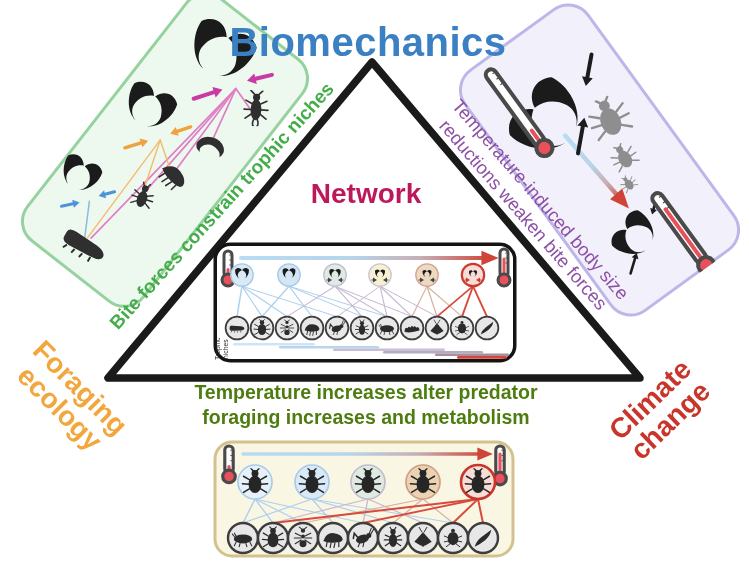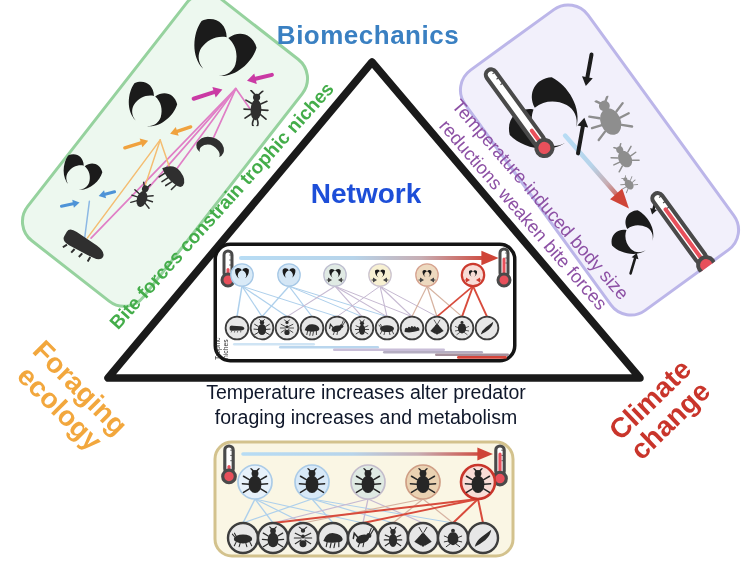--- a/index.html
+++ b/index.html
@@ -4,21 +4,21 @@
 <style>
   html,body{margin:0;padding:0;background:#fff;}
   .stage{position:relative;width:749px;height:565px;overflow:hidden;background:#fff;
          font-family:"Liberation Sans","DejaVu Sans",sans-serif;}
   .panel{position:absolute;border:3px solid;border-radius:26px;box-sizing:border-box;}
   #panel-green{left:90px;top:-5px;width:150px;height:310px;transform:rotate(38deg);}
   #panel-purple{left:522px;top:10px;width:155px;height:300px;transform:rotate(-36deg);}
   .panel svg{position:absolute;left:-3px;top:-3px;}
   #triangle{position:absolute;left:0;top:0;}
   .txt{position:absolute;white-space:nowrap;}
-  #biomech{left:368px;top:20px;transform:translateX(-50%);font-size:26px;font-weight:bold;letter-spacing:.5px;}
+  #biomech{left:368px;top:20px;transform:translateX(-50%);font-size:40px;font-weight:bold;letter-spacing:.5px;}
   #net-title{left:366px;top:178px;transform:translateX(-50%);text-align:center;
              font-size:28px;font-weight:bold;line-height:31px;}
   #green-edge{left:222px;top:206px;transform:translate(-50%,-50%) rotate(-48deg);
               font-size:19px;font-weight:600;}
   #purple-edge{left:532px;top:207px;transform:translate(-50%,-50%) rotate(49deg);
                text-align:center;font-size:18.5px;font-weight:500;line-height:23px;}
   #foraging{left:70px;top:398px;transform:translate(-50%,-50%) rotate(45deg);
             text-align:center;font-size:28px;font-weight:bold;line-height:29px;}
   #climate{left:660px;top:410px;transform:translate(-50%,-50%) rotate(-44deg);
            text-align:center;font-size:28px;font-weight:bold;line-height:29px;}
@@ -557,33 +557,33 @@
         <g>
           <circle cx="270" cy="98" r="15" fill="#e7e7e7" stroke="#3d3d3d" stroke-width="2.4"></circle>
           <g transform="translate(270,98) rotate(0) scale(0.967741935483871)" color="#2b2b2b">
             <use href="#sym-leech" x="-12" y="-12" width="24" height="24"></use>
           </g>
         </g>
       </svg>
   </div>
 
   <div id="biomech" class="txt" style="color: rgb(58, 128, 194);">Biomechanics</div>
-  <div id="net-title" class="txt" style="color: #1d4ed8;">
+  <div id="net-title" class="txt" style="color: #be185d;">
     <div>Network</div>
   </div>
   <div id="green-edge" class="txt" style="color: rgb(68, 173, 74);">Bite forces constrain trophic niches</div>
   <div id="purple-edge" class="txt" style="color: rgb(141, 81, 165);">
     <div>Temperature-induced body size</div>
     <div>reductions weaken bite forces</div>
   </div>
   <div id="foraging" class="txt" style="color: rgb(242, 167, 61);">
     <div>Foraging</div>
     <div>ecology</div>
   </div>
   <div id="climate" class="txt" style="color: rgb(201, 53, 43);">
     <div>Climate</div>
     <div>change</div>
   </div>
-  <div id="caption" class="txt" style="color: #0f172a;">
+  <div id="caption" class="txt" style="color: #4d7c0f; font-weight: bold;">
     <div>Temperature increases alter predator</div>
     <div>foraging increases and metabolism</div>
   </div>
 </div>
 
 </body></html>

